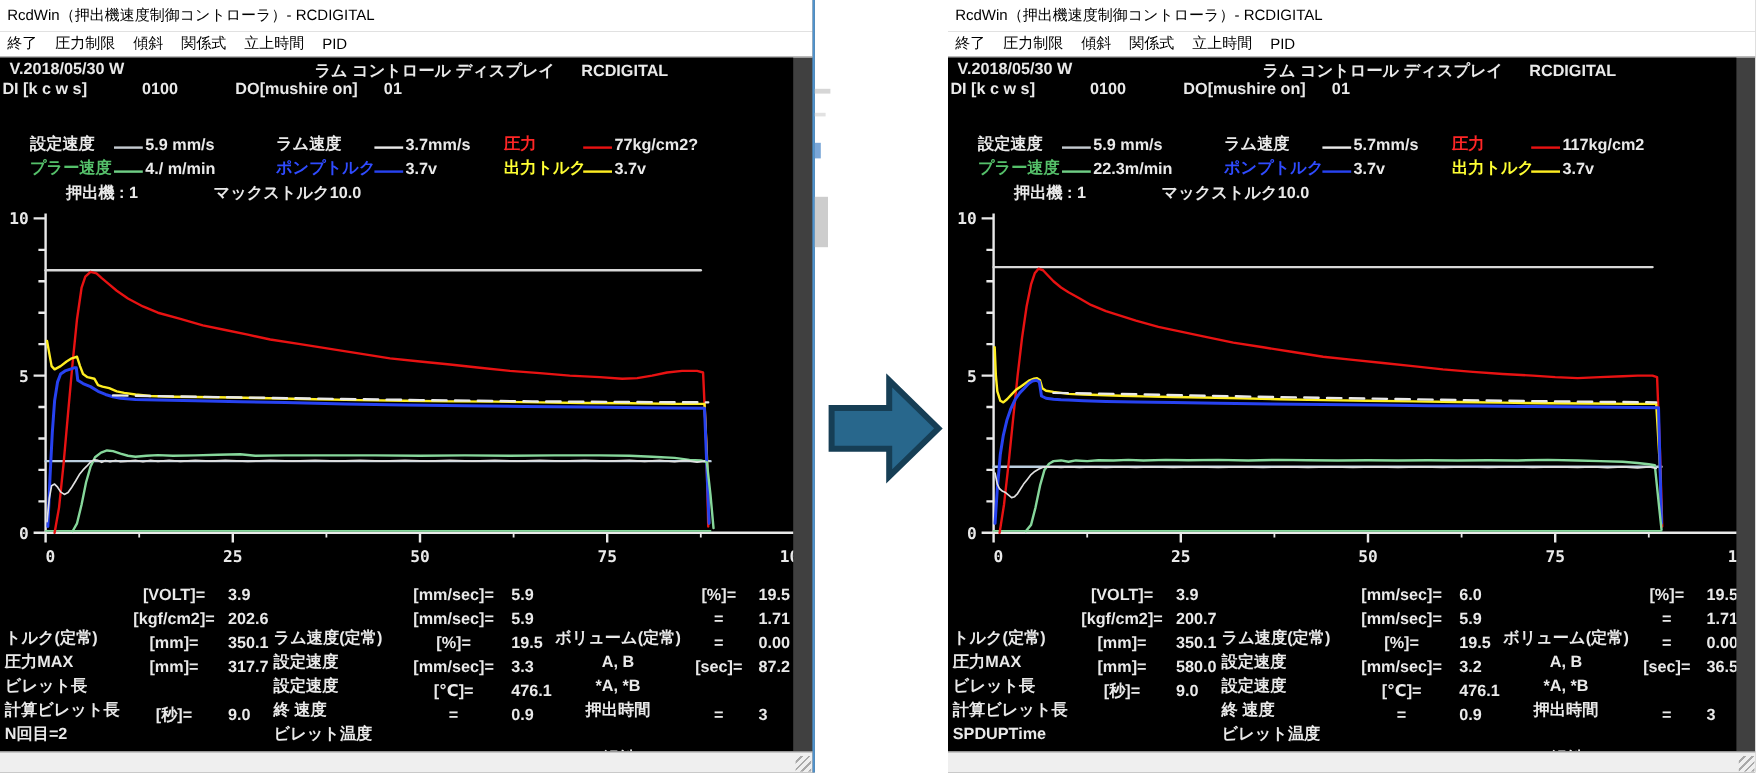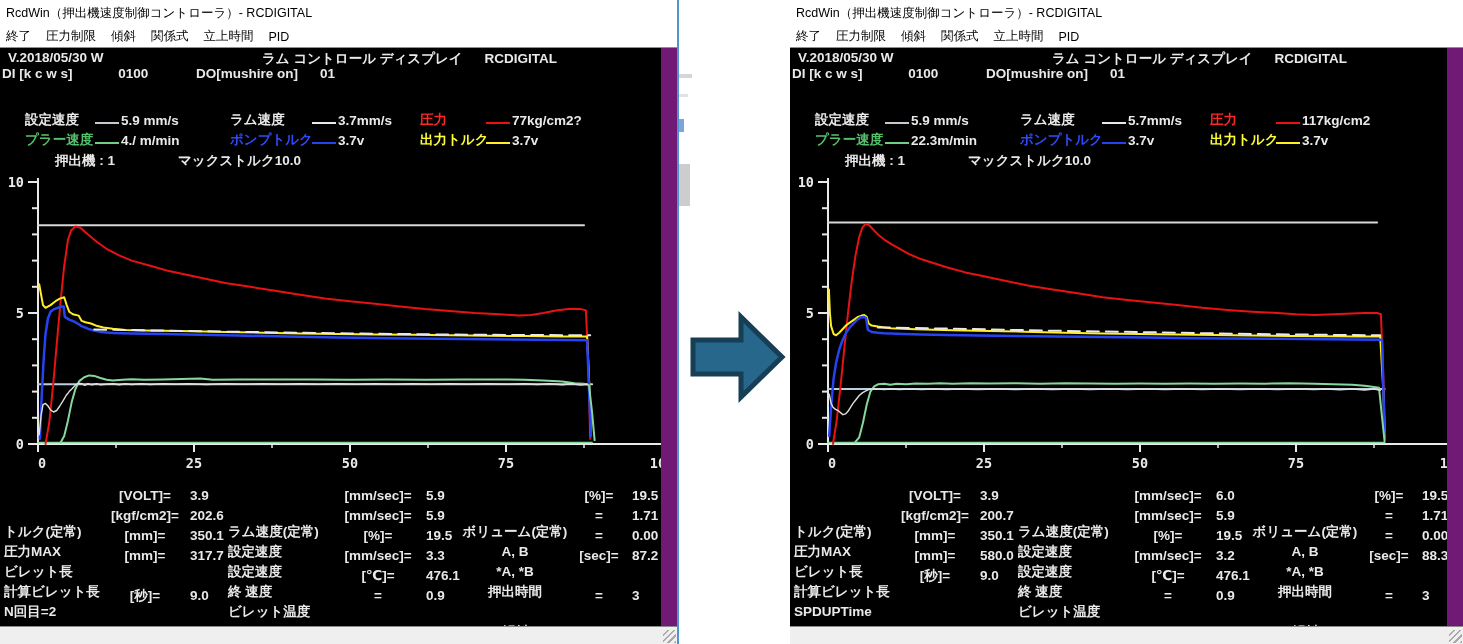--- a/index.html
+++ b/index.html
@@ -1,18 +1,18 @@
 <!DOCTYPE html>
 <html><head>
 <meta charset="utf-8">
 <style>
   html,body{margin:0;padding:0;background:#ffffff;}
   .canvas{position:relative;width:1463px;height:644px;background:#ffffff;overflow:hidden;
           font-family:"Liberation Sans","DejaVu Sans",sans-serif;}
-  .win{position:absolute;top:0;height:644px;background:#701a75;}
+  .win{position:absolute;top:0;height:644px;background:#404040;}
   .win.left{left:0;width:677px;border-right:2px solid #4f94d0;}
   .win.right{left:790px;width:673px;}
   .titlebar{position:absolute;top:0;left:0;right:0;height:26px;background:#ffffff;
             color:#000;font-size:12.5px;line-height:26px;padding-left:6px;white-space:nowrap;overflow:hidden;}
   .menubar{position:absolute;top:26px;left:0;right:0;height:21px;background:#ffffff;
            border-bottom:1px solid #8f8f8f;display:flex;align-items:center;gap:15px;
            padding-left:6px;font-size:12.5px;color:#000;}
   .mi{cursor:default;white-space:nowrap;}
   .screen{position:absolute;top:48px;left:0;right:16px;height:578px;background:#000;color:#e9e9e9;
           font-weight:bold;font-size:13px;overflow:hidden;}
@@ -450,21 +450,21 @@
               <span class="sv">1.71 1.07</span>
             </div>
             <div class="stat-row">
               <span class="sn">*A, *B</span>
               <span class="su">=</span>
               <span class="sv">0.00 0.00</span>
             </div>
             <div class="stat-row">
               <span class="sn">押出時間</span>
               <span class="su">[sec]=</span>
-              <span class="sv">88.3</span>
+              <span class="sv">36.5</span>
             </div>
             <div class="stat-row">
               <span class="sn"></span>
               <span class="su"></span>
               <span class="sv"></span>
             </div>
             <div class="stat-row">
               <span class="sn">傾斜</span>
               <span class="su">=</span>
               <span class="sv">3</span>

